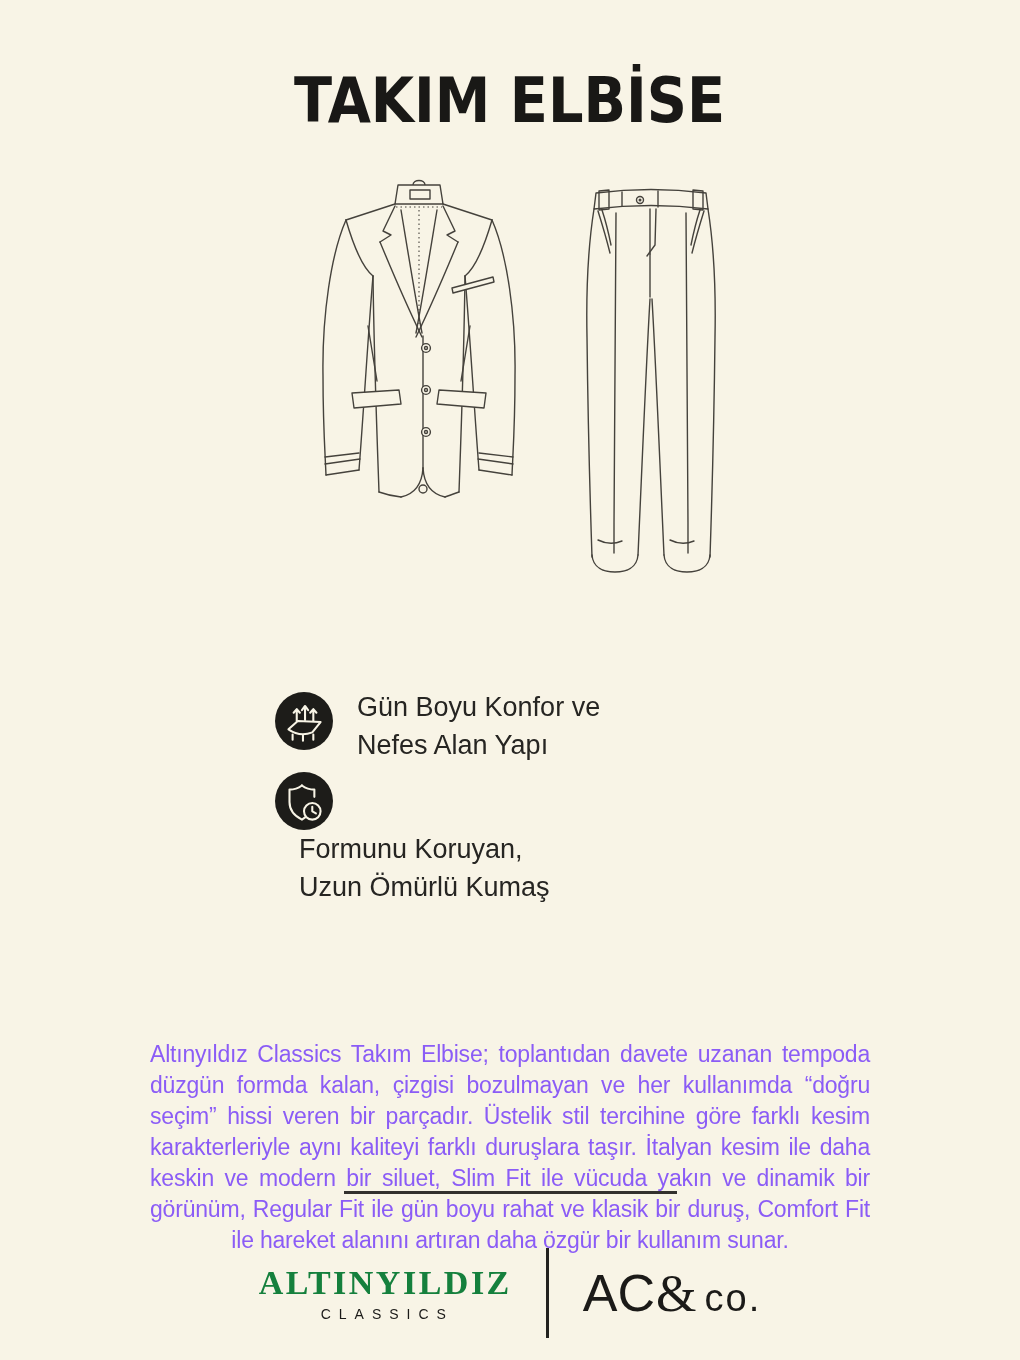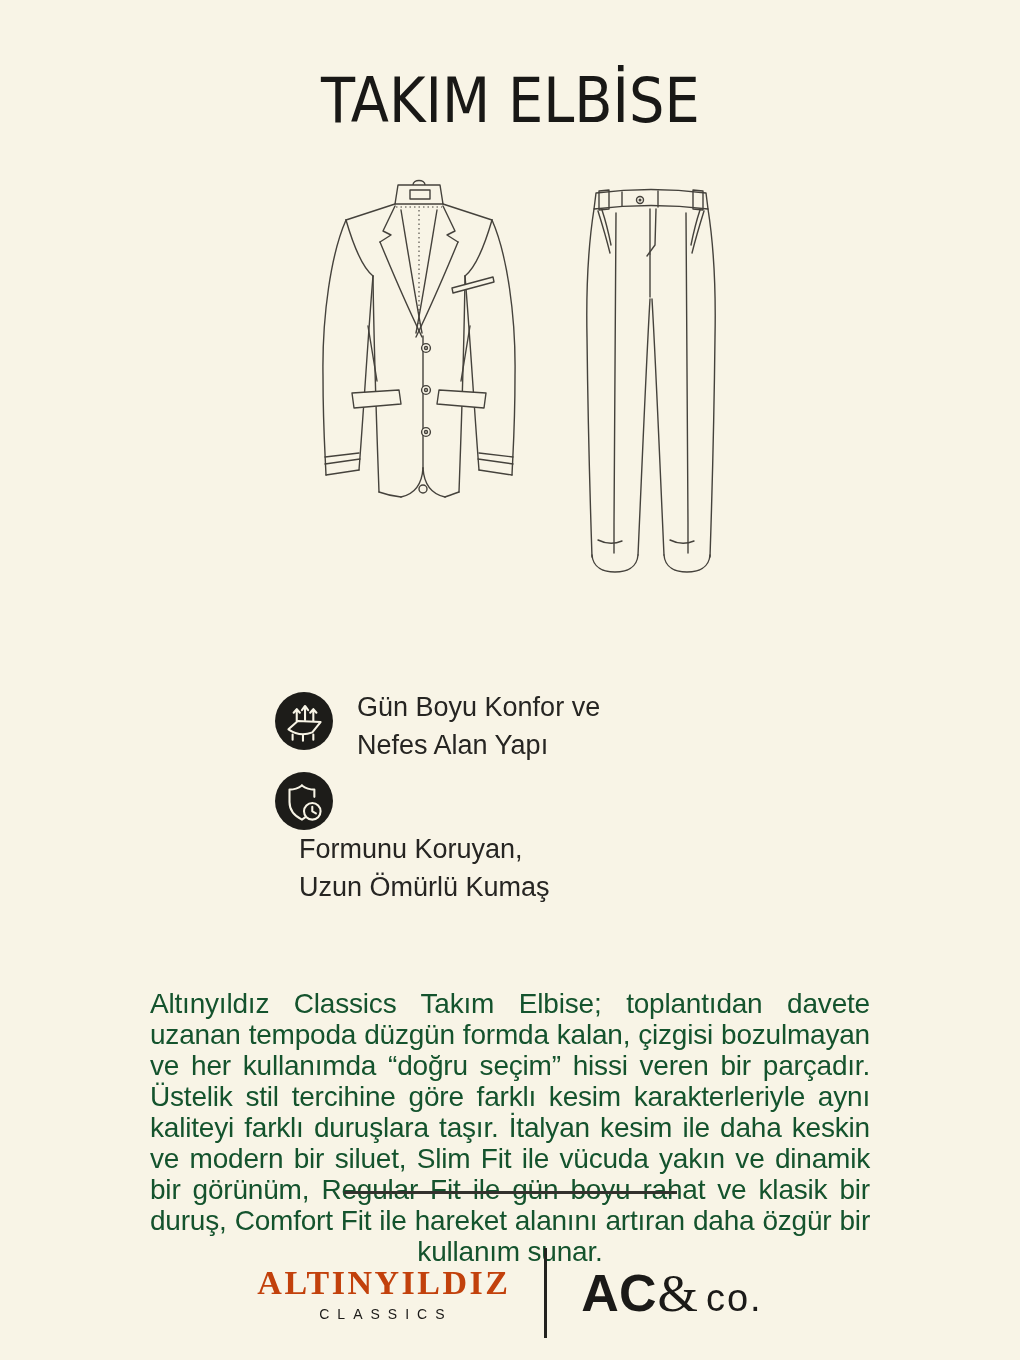--- a/index.html
+++ b/index.html
@@ -9,66 +9,66 @@
     background:#f8f4e6;
     font-family:"Liberation Sans",sans-serif;
     color:#23221f;
     overflow:hidden;
   }
   
   .title{
     position:absolute;top:64px;left:0;width:100%;
     text-align:center;
     font-family:"DejaVu Sans","Liberation Sans",sans-serif;
-    font-weight:normal;
+    font-weight:bold;
     font-size:62px;
     letter-spacing:0px;
     color:#191816;
   }
   .title .squeeze{display:inline-block;transform:scaleX(.90);transform-origin:center;}
   
   .jacket-svg{position:absolute;left:297px;top:176px;}
   .pants-svg{position:absolute;left:562px;top:177px;}
   .line-art{stroke:#45423c;stroke-width:1.4;fill:none;stroke-linecap:round;stroke-linejoin:round;}
   .line-art-fill{stroke:#45423c;stroke-width:1.4;fill:#f8f4e6;stroke-linejoin:round;}
   .dotted{stroke:#45423c;stroke-width:1.1;fill:none;stroke-dasharray:1.5 3;}
   
   .feature{position:absolute;left:275px;display:flex;align-items:flex-start;}
   .feature .badge{width:58px;height:58px;flex:0 0 58px;margin-top:4px;}
   .feature .ftext{margin-left:24px;font-size:27px;line-height:38px;color:#262522;white-space:nowrap;}
   .f0{top:608px;} .f1{top:688px;justify-content:flex-end;} .f2{top:768px;flex-direction:column;} .f3{top:848px;}
   .icon-dark{fill:#1d1c19;}
   .icon-stroke{stroke:#f8f4e6;fill:none;stroke-width:2;stroke-linecap:round;stroke-linejoin:round;}
   
   .desc{
-    position:absolute;left:150px;top:960px;width:720px;
-    font-size:28px;line-height:31px;color:#14532d;
+    position:absolute;left:150px;top:1016px;width:720px;
+    font-size:23px;line-height:31px;color:#8b5cf6;
     text-align:justify;text-align-last:center;
     letter-spacing:-0.2px;
   }
   
   .hr{position:absolute;left:344px;top:1191px;width:333px;height:2.5px;background:#33312d;}
   
   .brandrow{
     position:absolute;left:0;top:1248px;width:100%;
     display:flex;justify-content:center;align-items:center;gap:34px;
   }
   .brand-left{text-align:center;}
   .brand-left .b-top{
     font-family:"Liberation Serif",serif;font-weight:bold;
-    font-size:34px;letter-spacing:2.5px;color:#c2410c;
+    font-size:34px;letter-spacing:2.5px;color:#15803d;
   }
   .brand-left .b-bottom{
     font-family:"Liberation Sans",sans-serif;
     font-size:14px;letter-spacing:8px;color:#1b1a18;margin-top:4px;
     text-indent:4px;
   }
   .vsep{width:3px;height:90px;background:#23221f;}
   .brand-right{display:flex;align-items:baseline;color:#1b1a18;}
-  .brand-right .ac{font-family:"Liberation Sans",sans-serif;font-weight:bold;font-size:52px;letter-spacing:0px;}
+  .brand-right .ac{font-family:"Liberation Sans",sans-serif;font-weight:normal;font-size:52px;letter-spacing:0px;}
   .brand-right .amp{font-family:"Liberation Serif",serif;font-size:52px;margin-left:1px;}
   .brand-right .co{font-family:"Liberation Sans",sans-serif;font-weight:normal;font-size:38px;letter-spacing:2px;margin-left:8px;}
 </style>
 </head>
 <body>
 
 <div class="canvas">
 
   <div class="title"><span class="squeeze">TAKIM ELBİSE</span></div>
 

